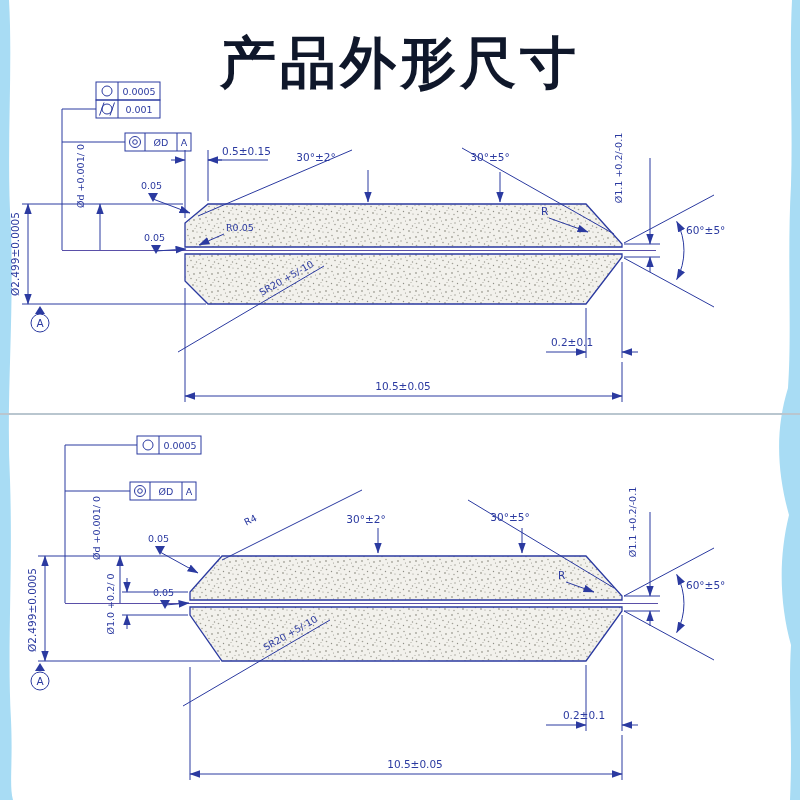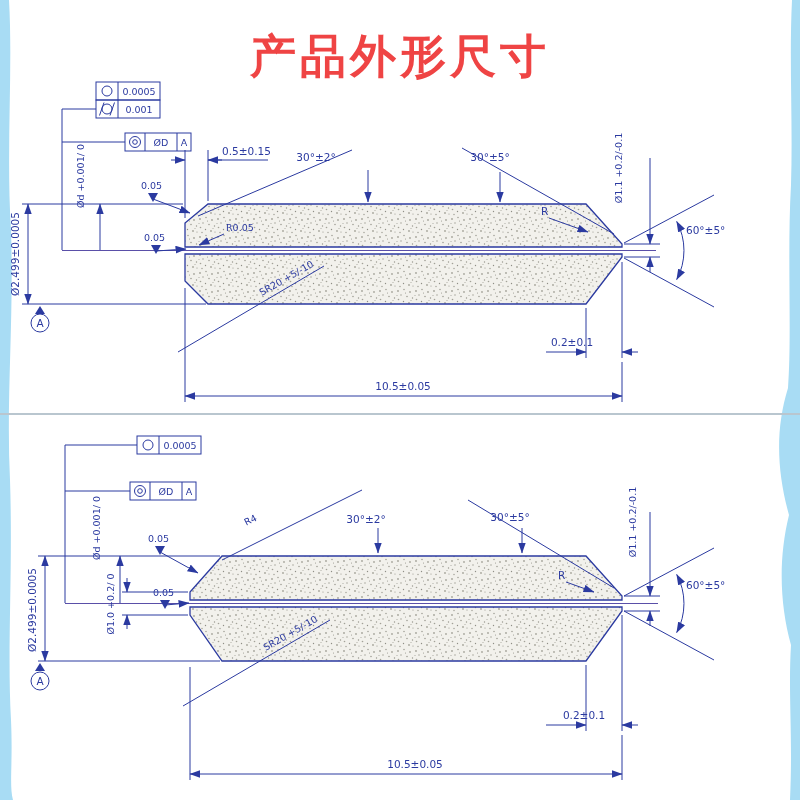--- a/index.html
+++ b/index.html
@@ -1,19 +1,19 @@
 <!DOCTYPE html>
 <html><head>
 <meta charset="utf-8">
 <style>
   html,body { margin:0; padding:0; background:#ffffff; }
   .page { position:relative; width:800px; height:800px; background:#ffffff; overflow:hidden;
           font-family:"DejaVu Sans", sans-serif; }
   .title { position:absolute; top:26px; left:0; width:100%; text-align:center;
-           font-size:46px; font-weight:bold; color:#ef4444; letter-spacing:4px; z-index:2; }
+           font-size:56px; font-weight:bold; color:#0f172a; letter-spacing:4px; z-index:2; }
   svg.draw { position:absolute; top:0; left:0; }
   .ln  { stroke:#2b3aa0; stroke-width:1; fill:none; }
   .ln2 { stroke:#2b3aa0; stroke-width:1.3; fill:url(#stip); }
   .cl  { stroke:#5a4fa8; stroke-width:1; fill:none; }
   .sym { stroke:#2b3aa0; stroke-width:1; fill:none; }
   .fillb { fill:#2b3aa0; stroke:none; }
   .txt { fill:#2b3aa0; font-family:"DejaVu Sans", sans-serif; font-size:10.5px; }
   .txts { font-size:9.5px; }
 </style>
 </head>

